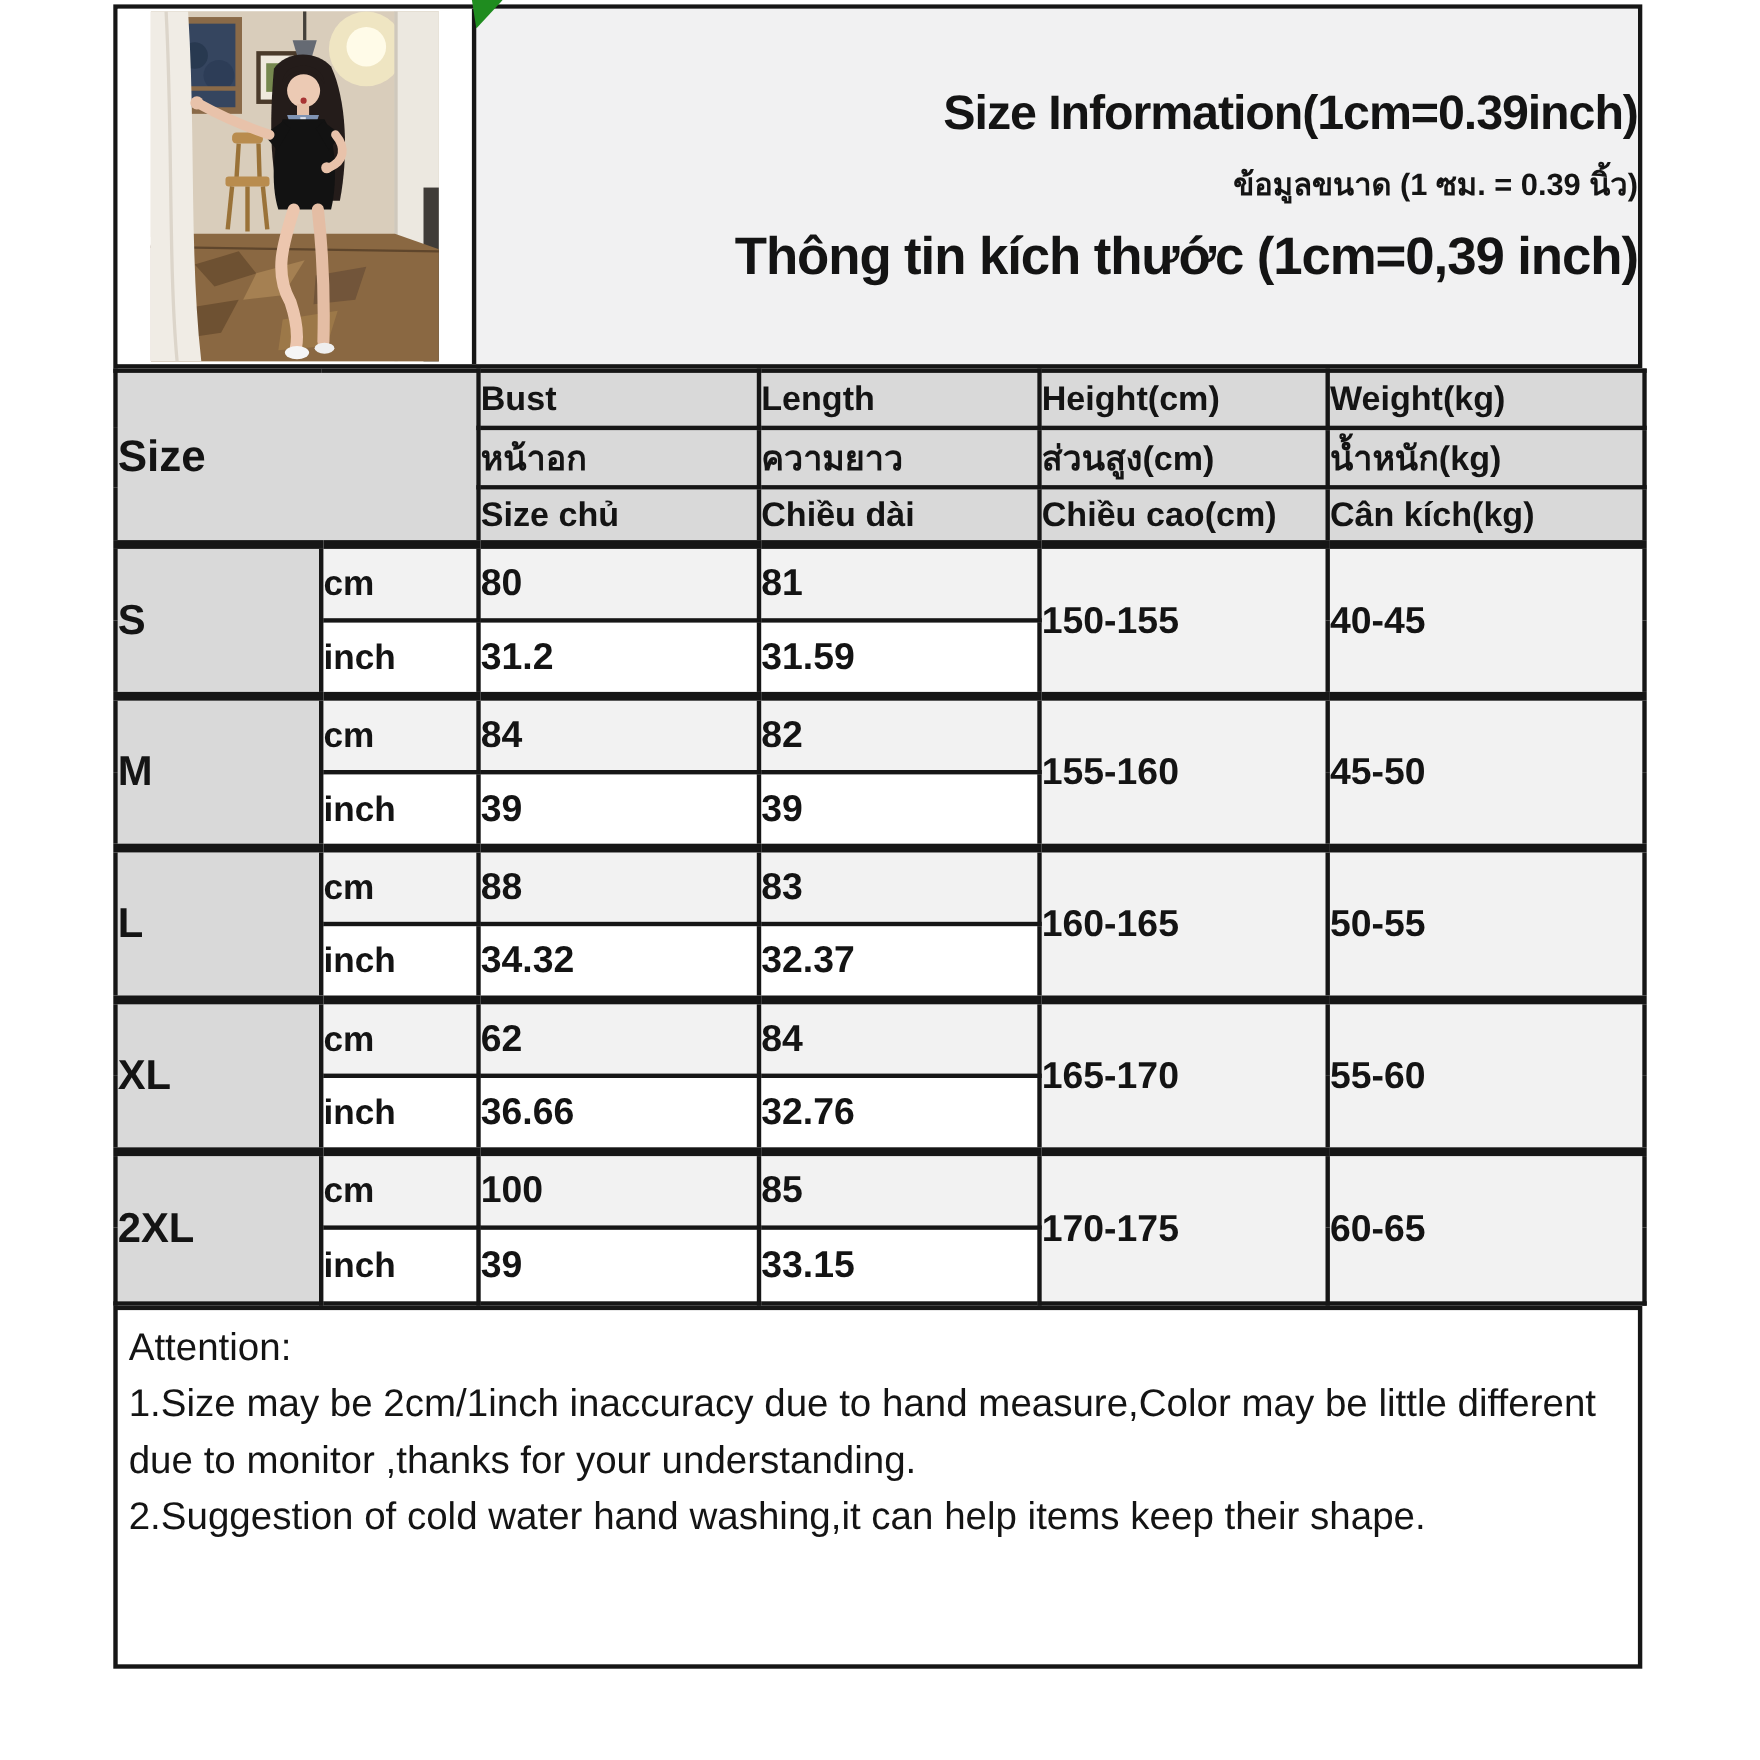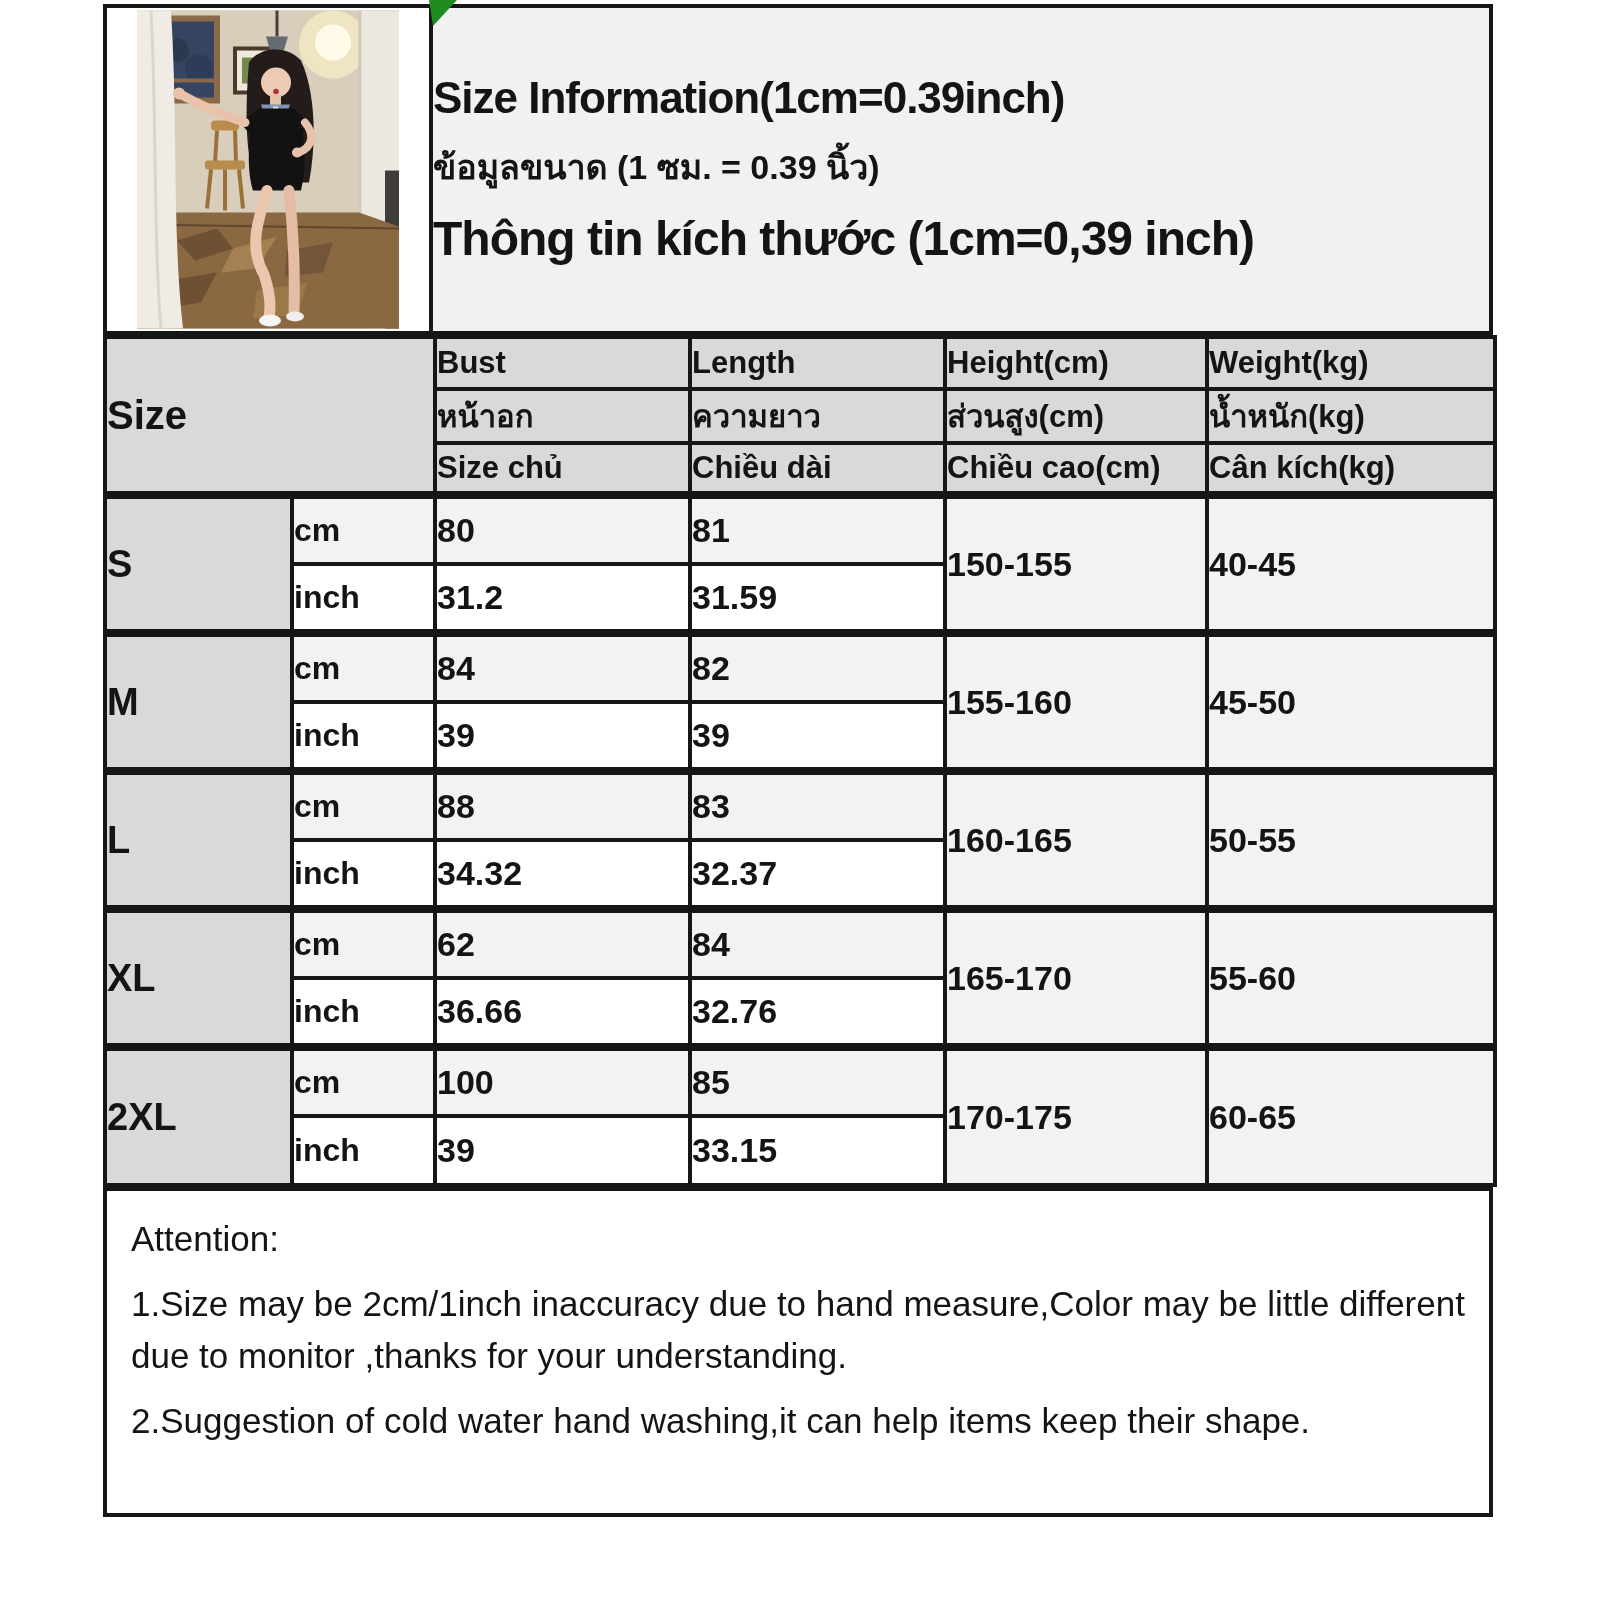--- a/index.html
+++ b/index.html
@@ -14,44 +14,44 @@
   html,body{width:1600px;height:1600px;background:#ffffff;
     font-family:"Liberation Sans","DejaVu Sans",sans-serif;color:#141414;}
   .canvas{position:relative;width:1600px;height:1600px;background:#fff;overflow:hidden;}
   .sheet{position:absolute;left:103px;top:4px;width:1390px;}
 
   
   .top-row{display:flex;border:4px solid var(--border-black);height:331px;}
   .photo-cell{width:326px;min-width:326px;border-right:4px solid var(--border-black);
     background:#fff;display:flex;align-items:center;justify-content:center;position:relative;}
   .title-cell{flex:1;background:var(--title-bg);display:flex;flex-direction:column;
-    align-items:flex-start;justify-content:center;gap:17px;text-align:center;}
+    align-items:flex-end;justify-content:center;gap:17px;text-align:center;}
   .title-en{font-size:44px;font-weight:bold;letter-spacing:-1px;}
-  .title-th{font-size:34px;font-weight:bold;}
+  .title-th{font-size:28px;font-weight:bold;}
   .title-vi{font-size:48px;font-weight:bold;letter-spacing:-1px;}
   .corner-marker{position:absolute;left:318px;top:-4px;width:36px;height:26px;z-index:5;}
 
   
   table.size-table{width:100%;border-collapse:collapse;table-layout:fixed;}
   table.size-table td{border:4px solid var(--border-black);
     vertical-align:middle;font-weight:bold;overflow:hidden;}
   thead td{background:var(--header-gray);height:52px;font-size:31px;}
   td.size-head{font-size:40px;letter-spacing:0px;}
   tbody td{height:69px;font-size:34px;}
   tr.band-start td{border-top-width:8px;}
   td.size-cell{background:var(--header-gray);font-size:38px;}
   td.unit-cell{font-size:32px;}
   tr.cm-row td.sub{background:var(--row-light);}
   tr.inch-row td.sub{background:var(--row-white);}
   td.span-cell{background:var(--row-light);}
 
   
   .attention-box{border:4px solid var(--border-black);height:330px;
     padding:8px 10px;font-size:35px;font-weight:normal;line-height:1.47;text-align:left;}
-  .attention-box p{margin:14px;}
+  .attention-box p{margin:0;}
 </style>
 </head>
 <body>
 
 <div class="canvas">
   <div class="sheet">
 
     <div class="top-row">
       <div class="photo-cell">
 

